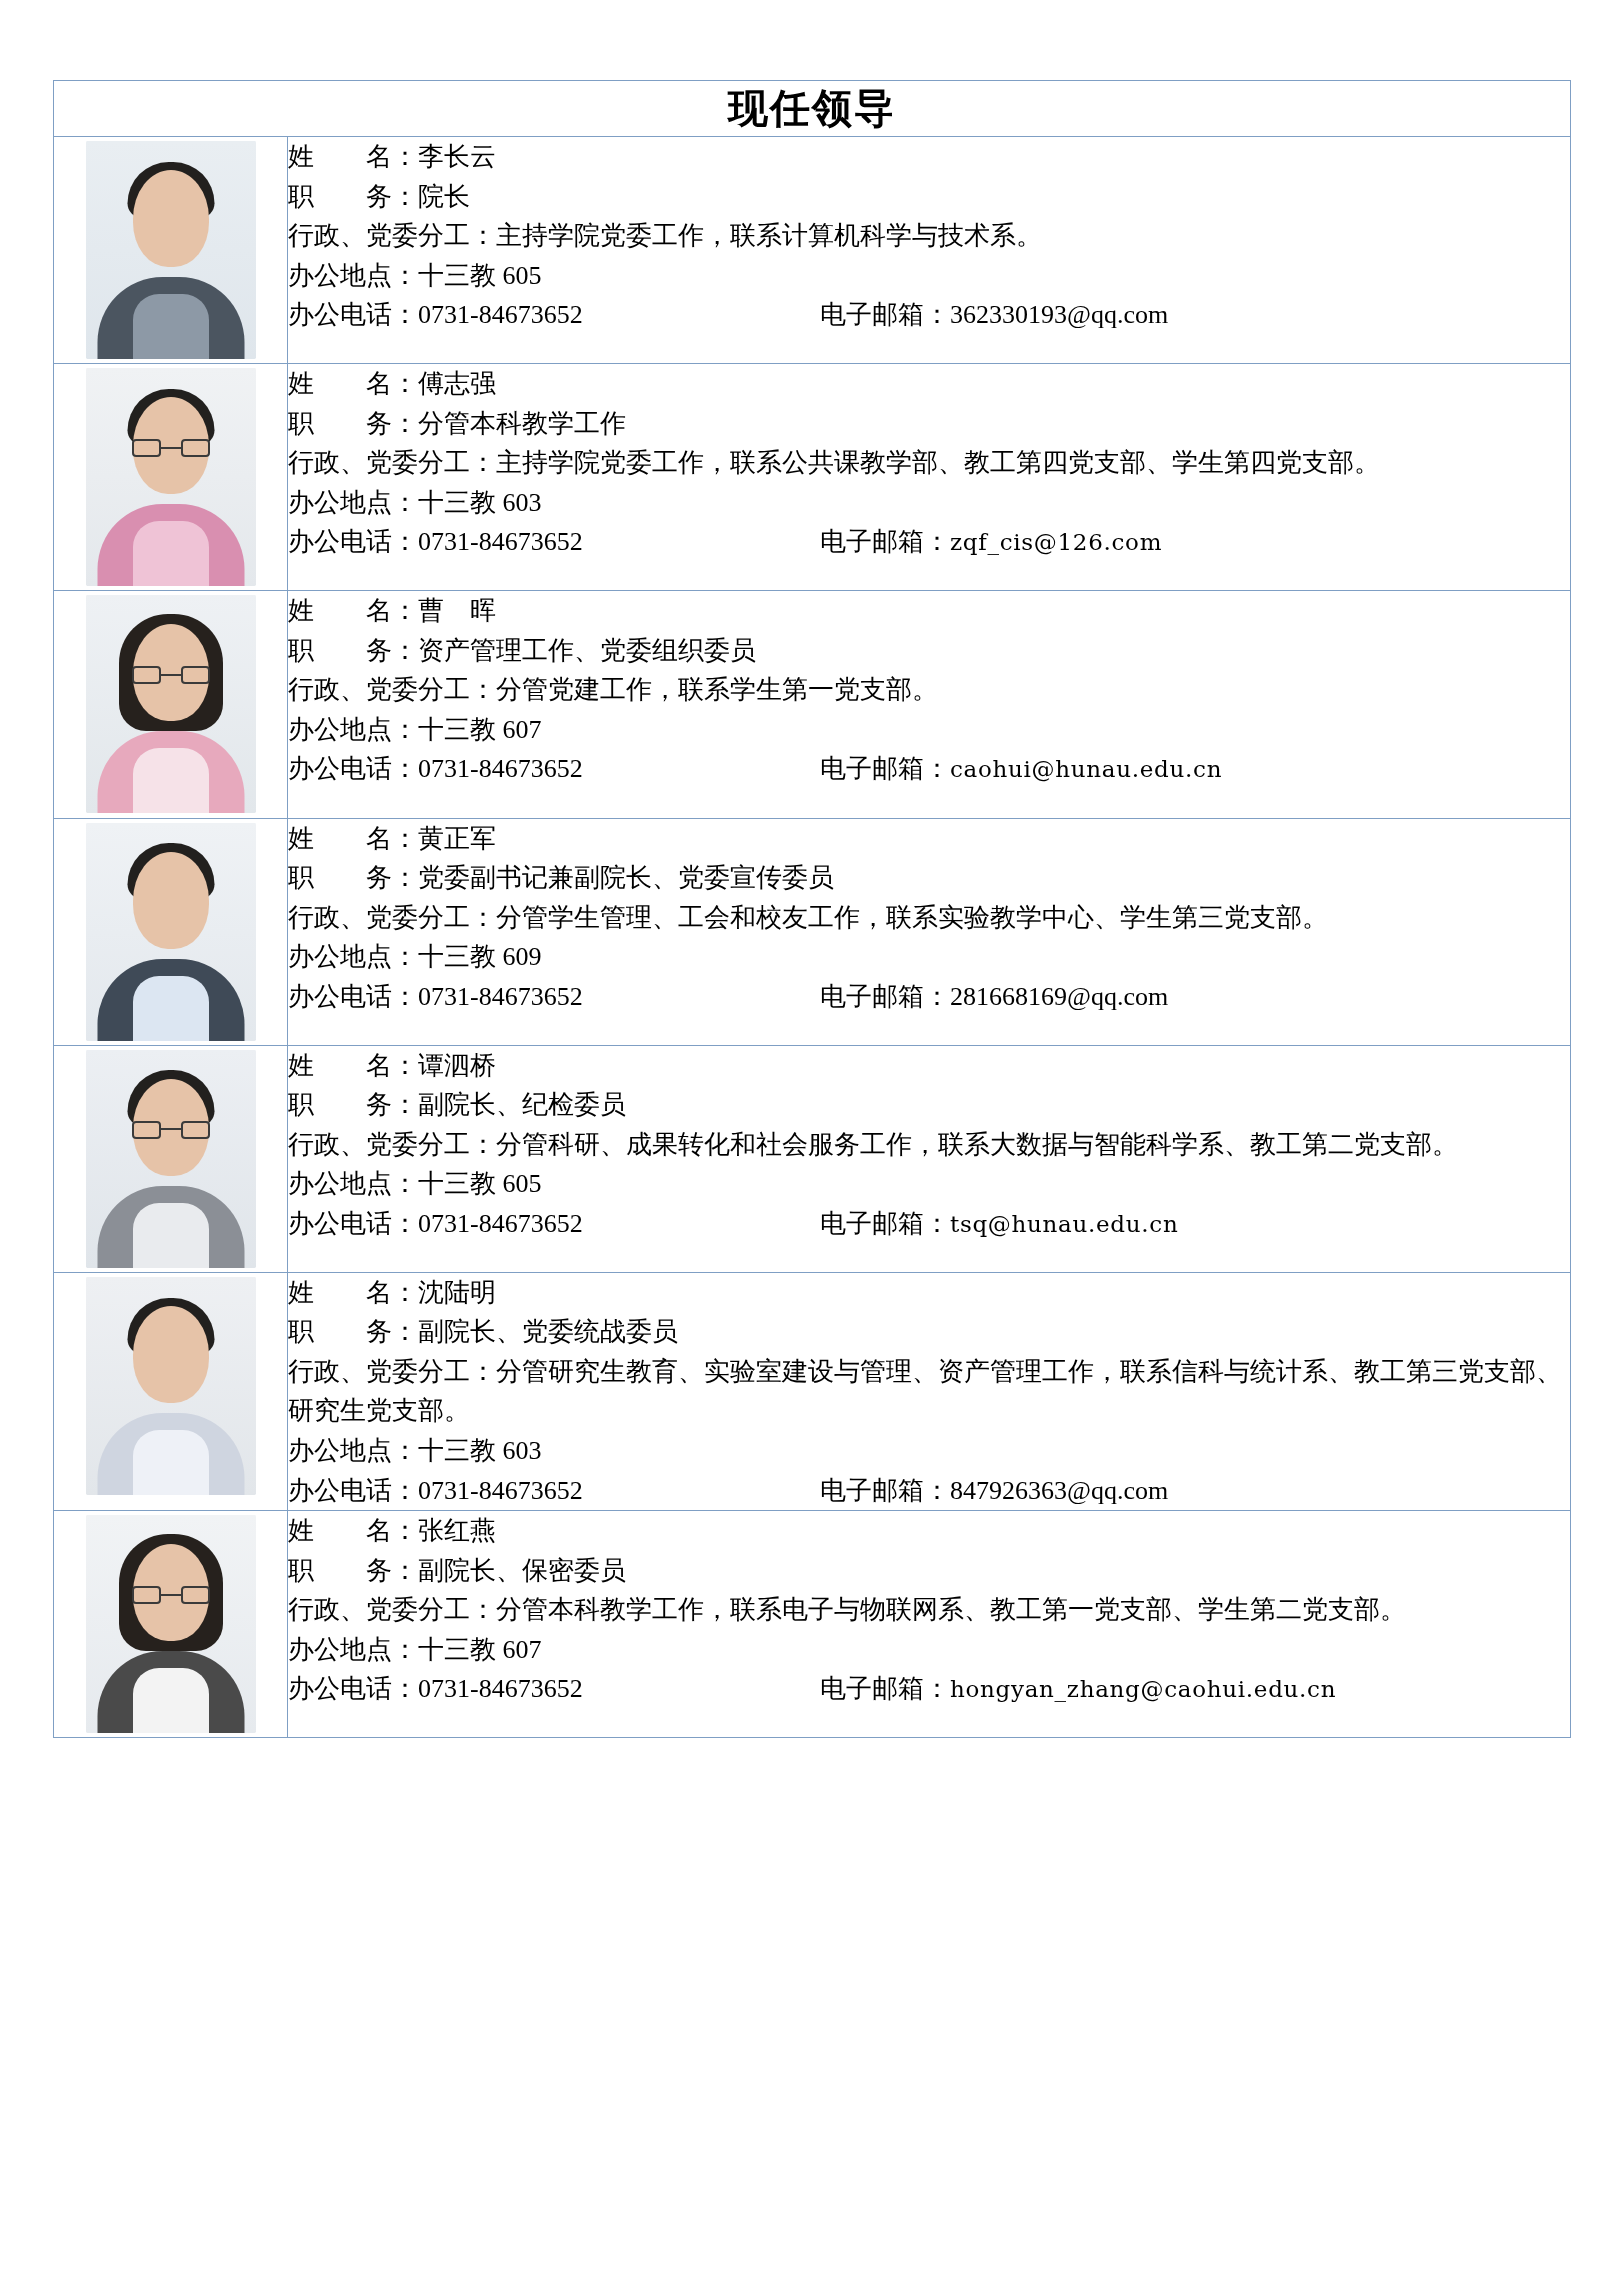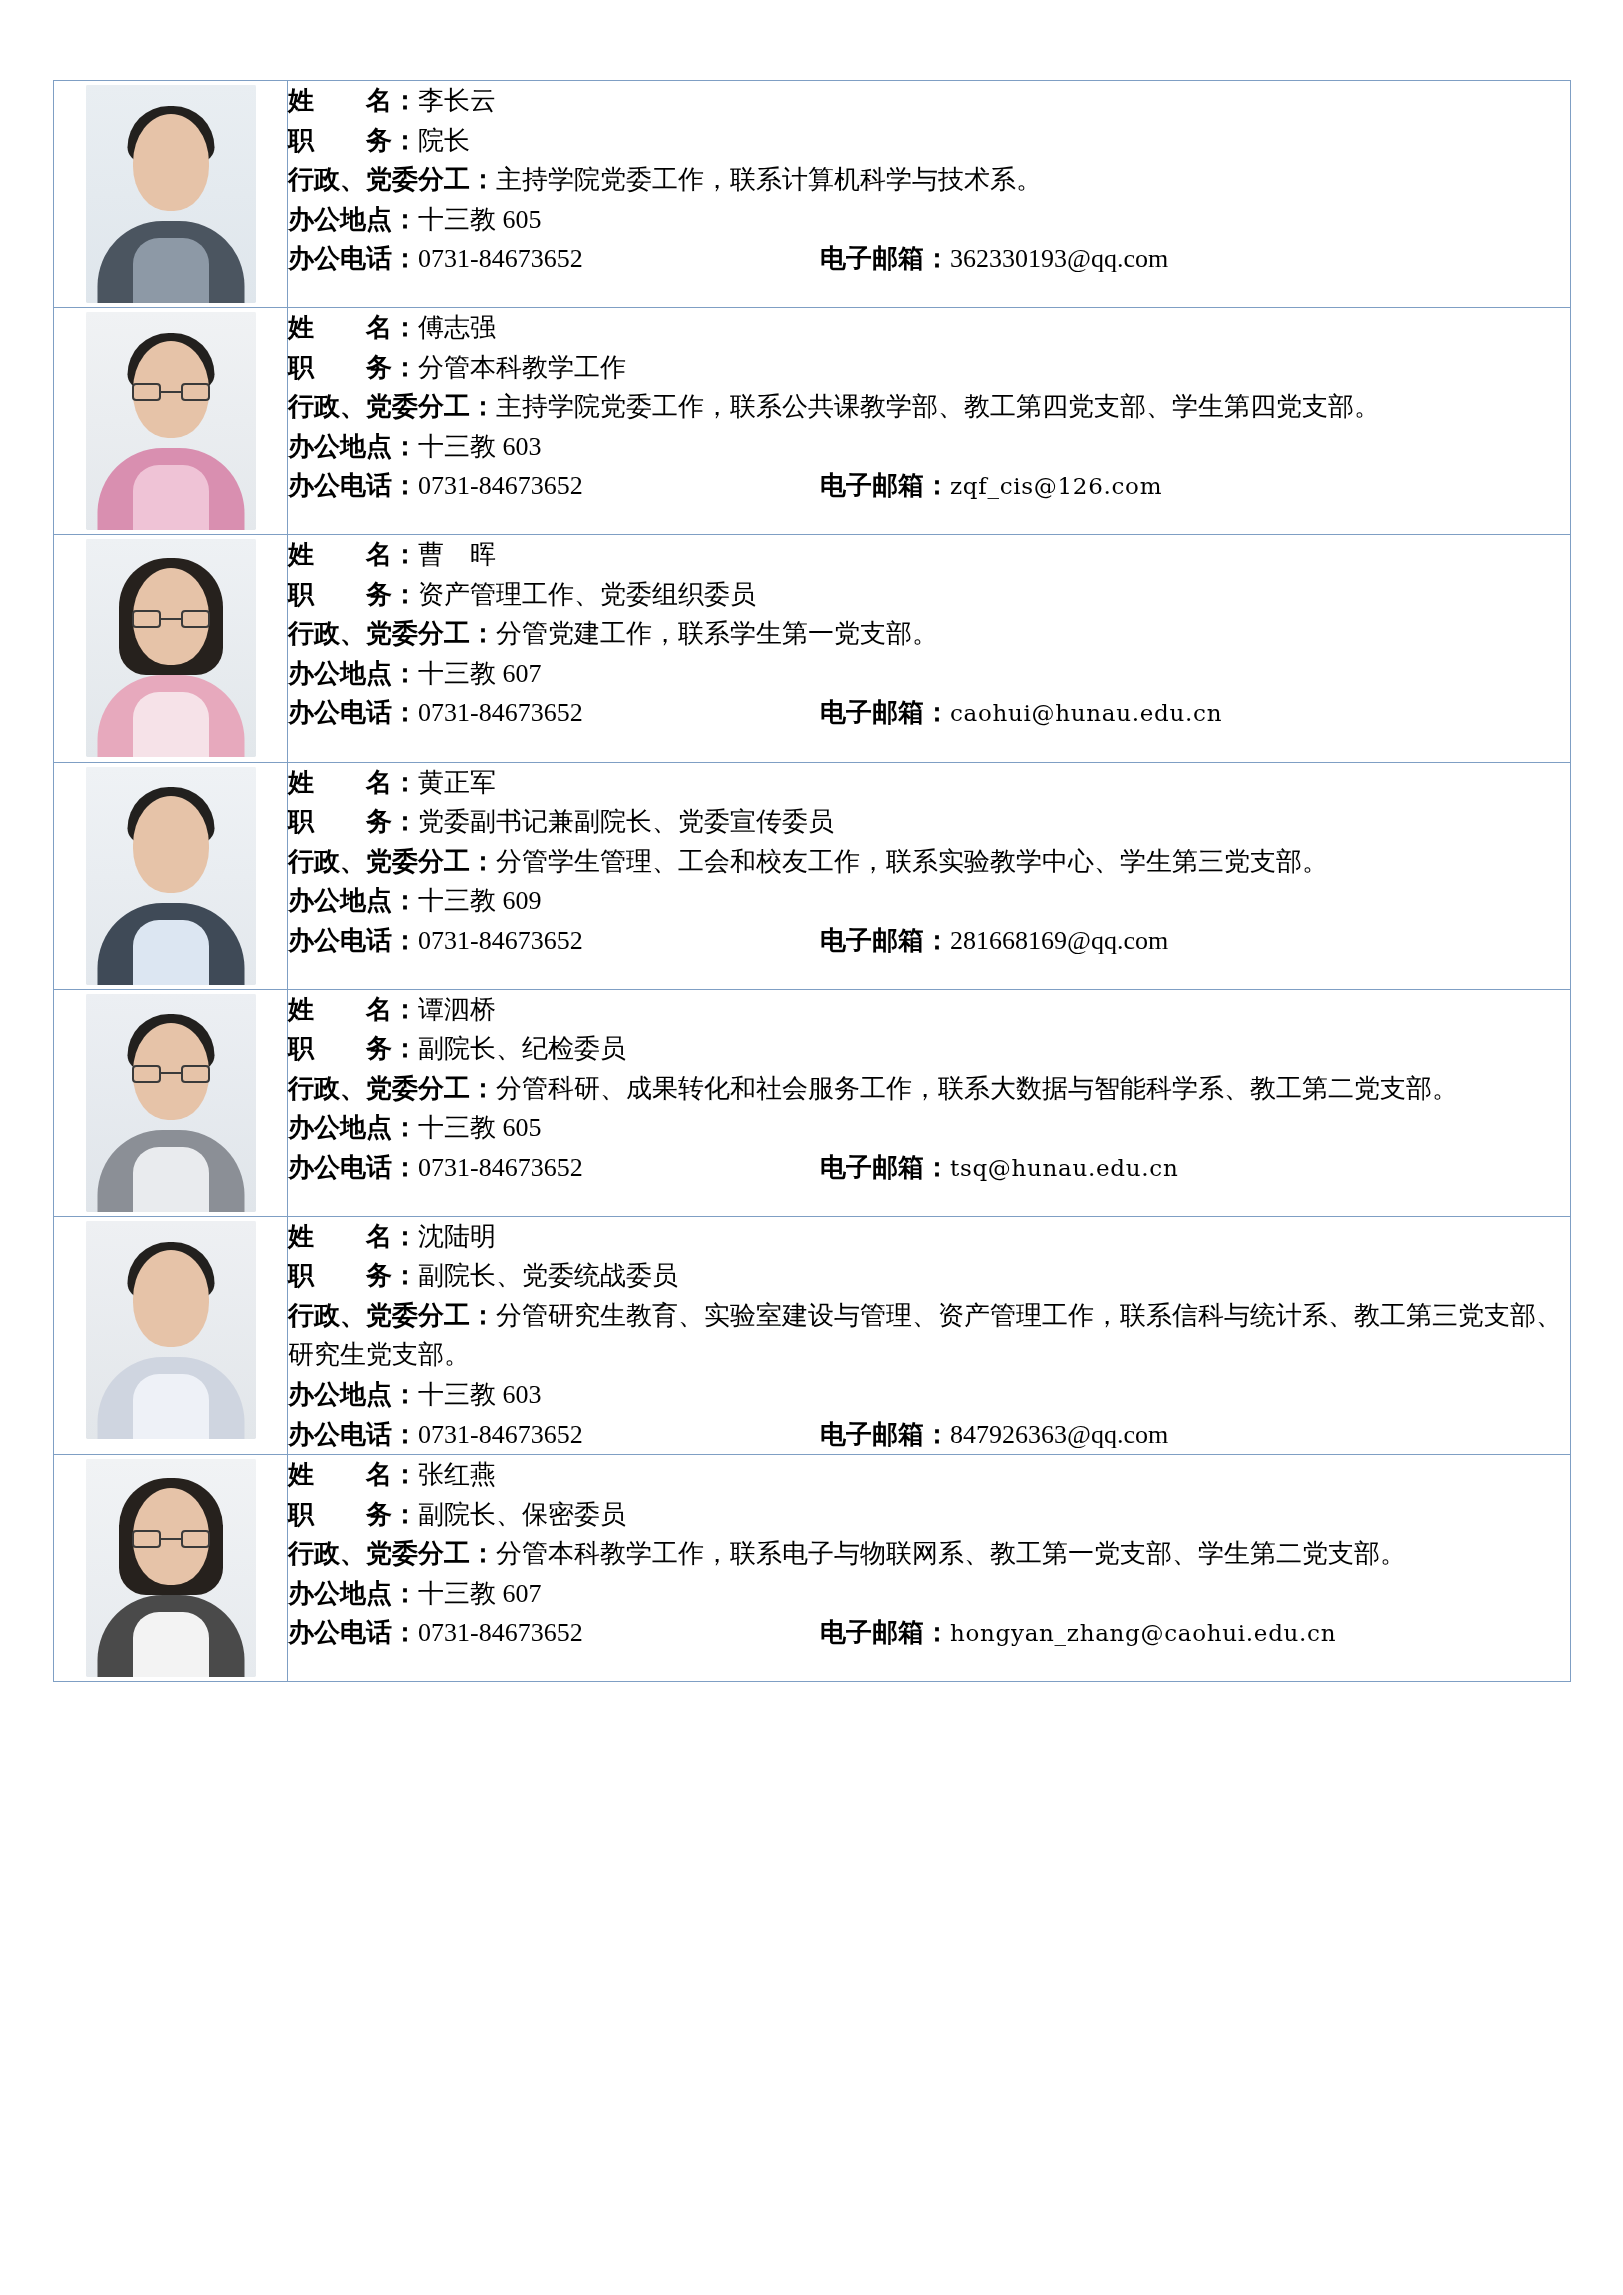--- a/index.html
+++ b/index.html
@@ -134,21 +134,21 @@
     width: 20.5px;
     height: 2px;
     background: #3a3a3a;
   }
   .line {
     font-size: 26px;
     line-height: 1.52;
     white-space: pre-wrap;
   }
   .line .lbl {
-    font-weight: bold;
+    font-weight: normal;
     margin-top: 24px;
   }
   .line-name .lbl { letter-spacing: 0; }
   .row-flex {
     display: flex;
     justify-content: flex-start;
   }
   .row-flex .phone {
     min-width: 532px;
   }
@@ -162,20 +162,25 @@
 </head>
 <body>
 
 <div class="page">
   <table class="leaders">
     <colgroup>
       <col style="width:234px">
       <col style="width:1283px">
     </colgroup>
     <tbody>
+      <tr>
+        <td class="title-cell" colspan="2">
+          <div class="doc-title">现任领导</div>
+        </td>
+      </tr>
 
       <tr>
         <td class="photo-cell">
           <div class="portrait">
             <div class="bg" style="background:linear-gradient(180deg,#e9eef2 0%,#dfe6ec 100%)"></div>
             <div class="hair"></div>
             <div class="head"></div>
             <div class="body" style="background:#4b5560"></div>
             <div class="shirt" style="background:#8d99a6"></div>
           </div>

